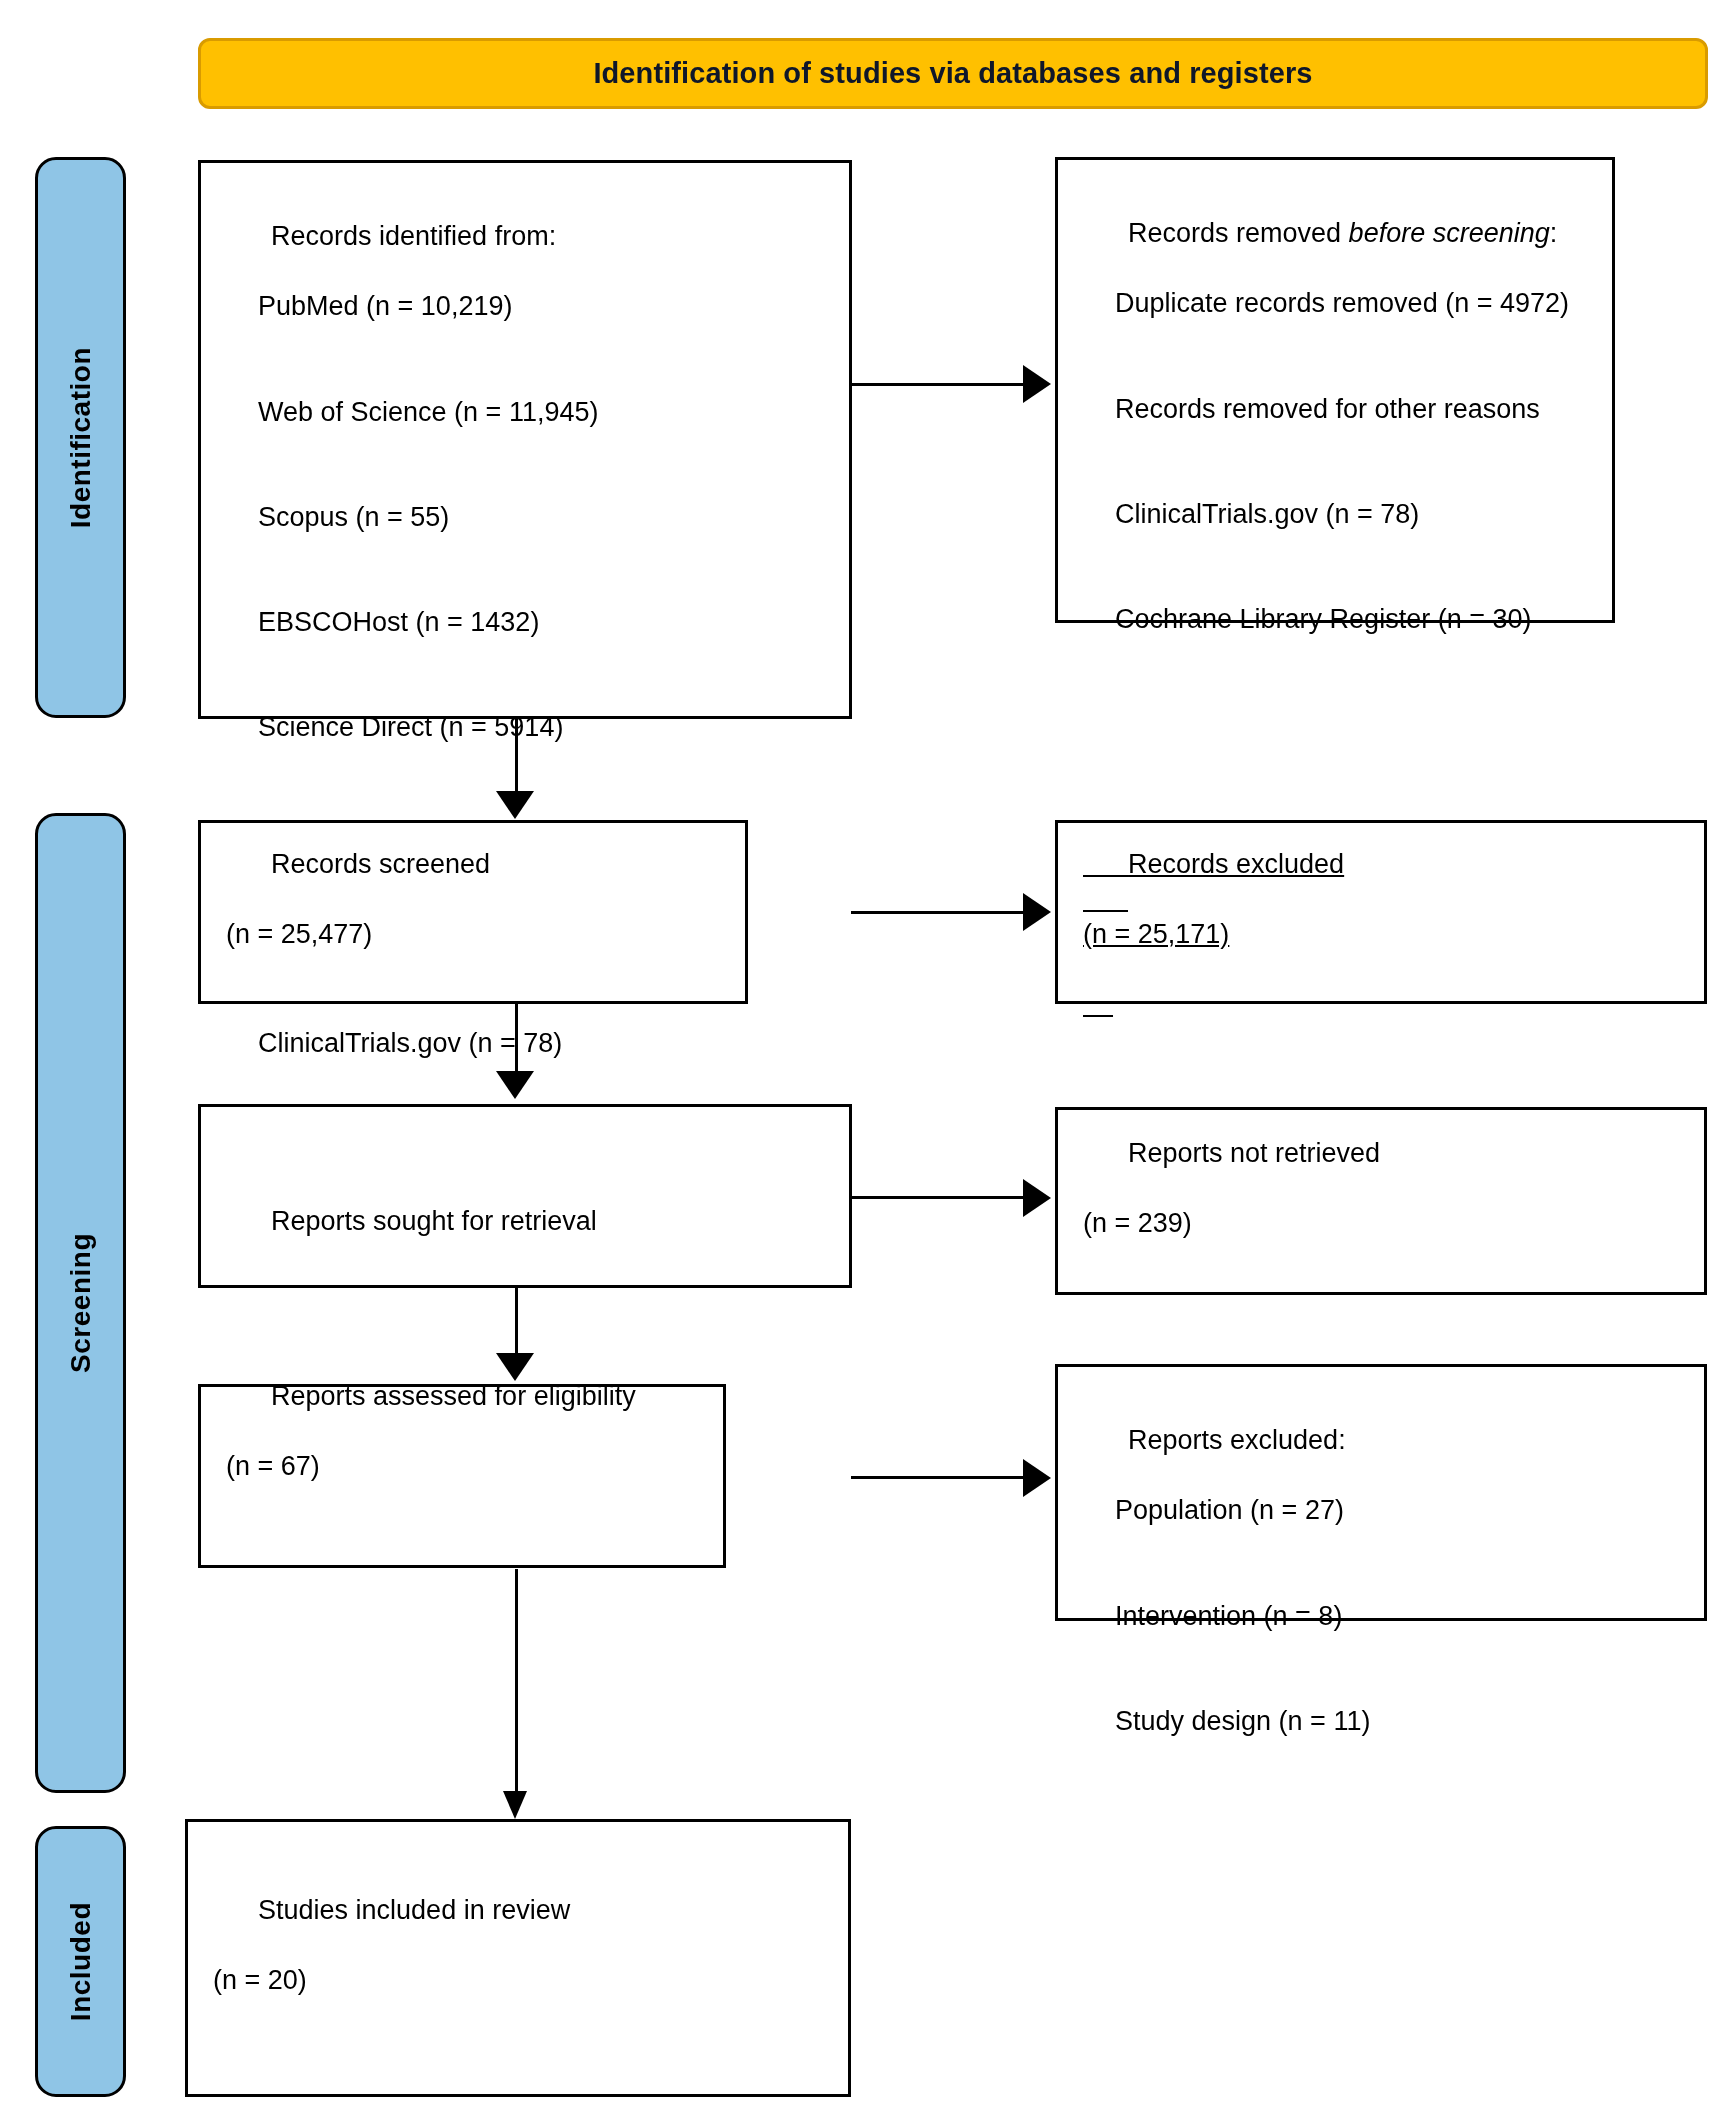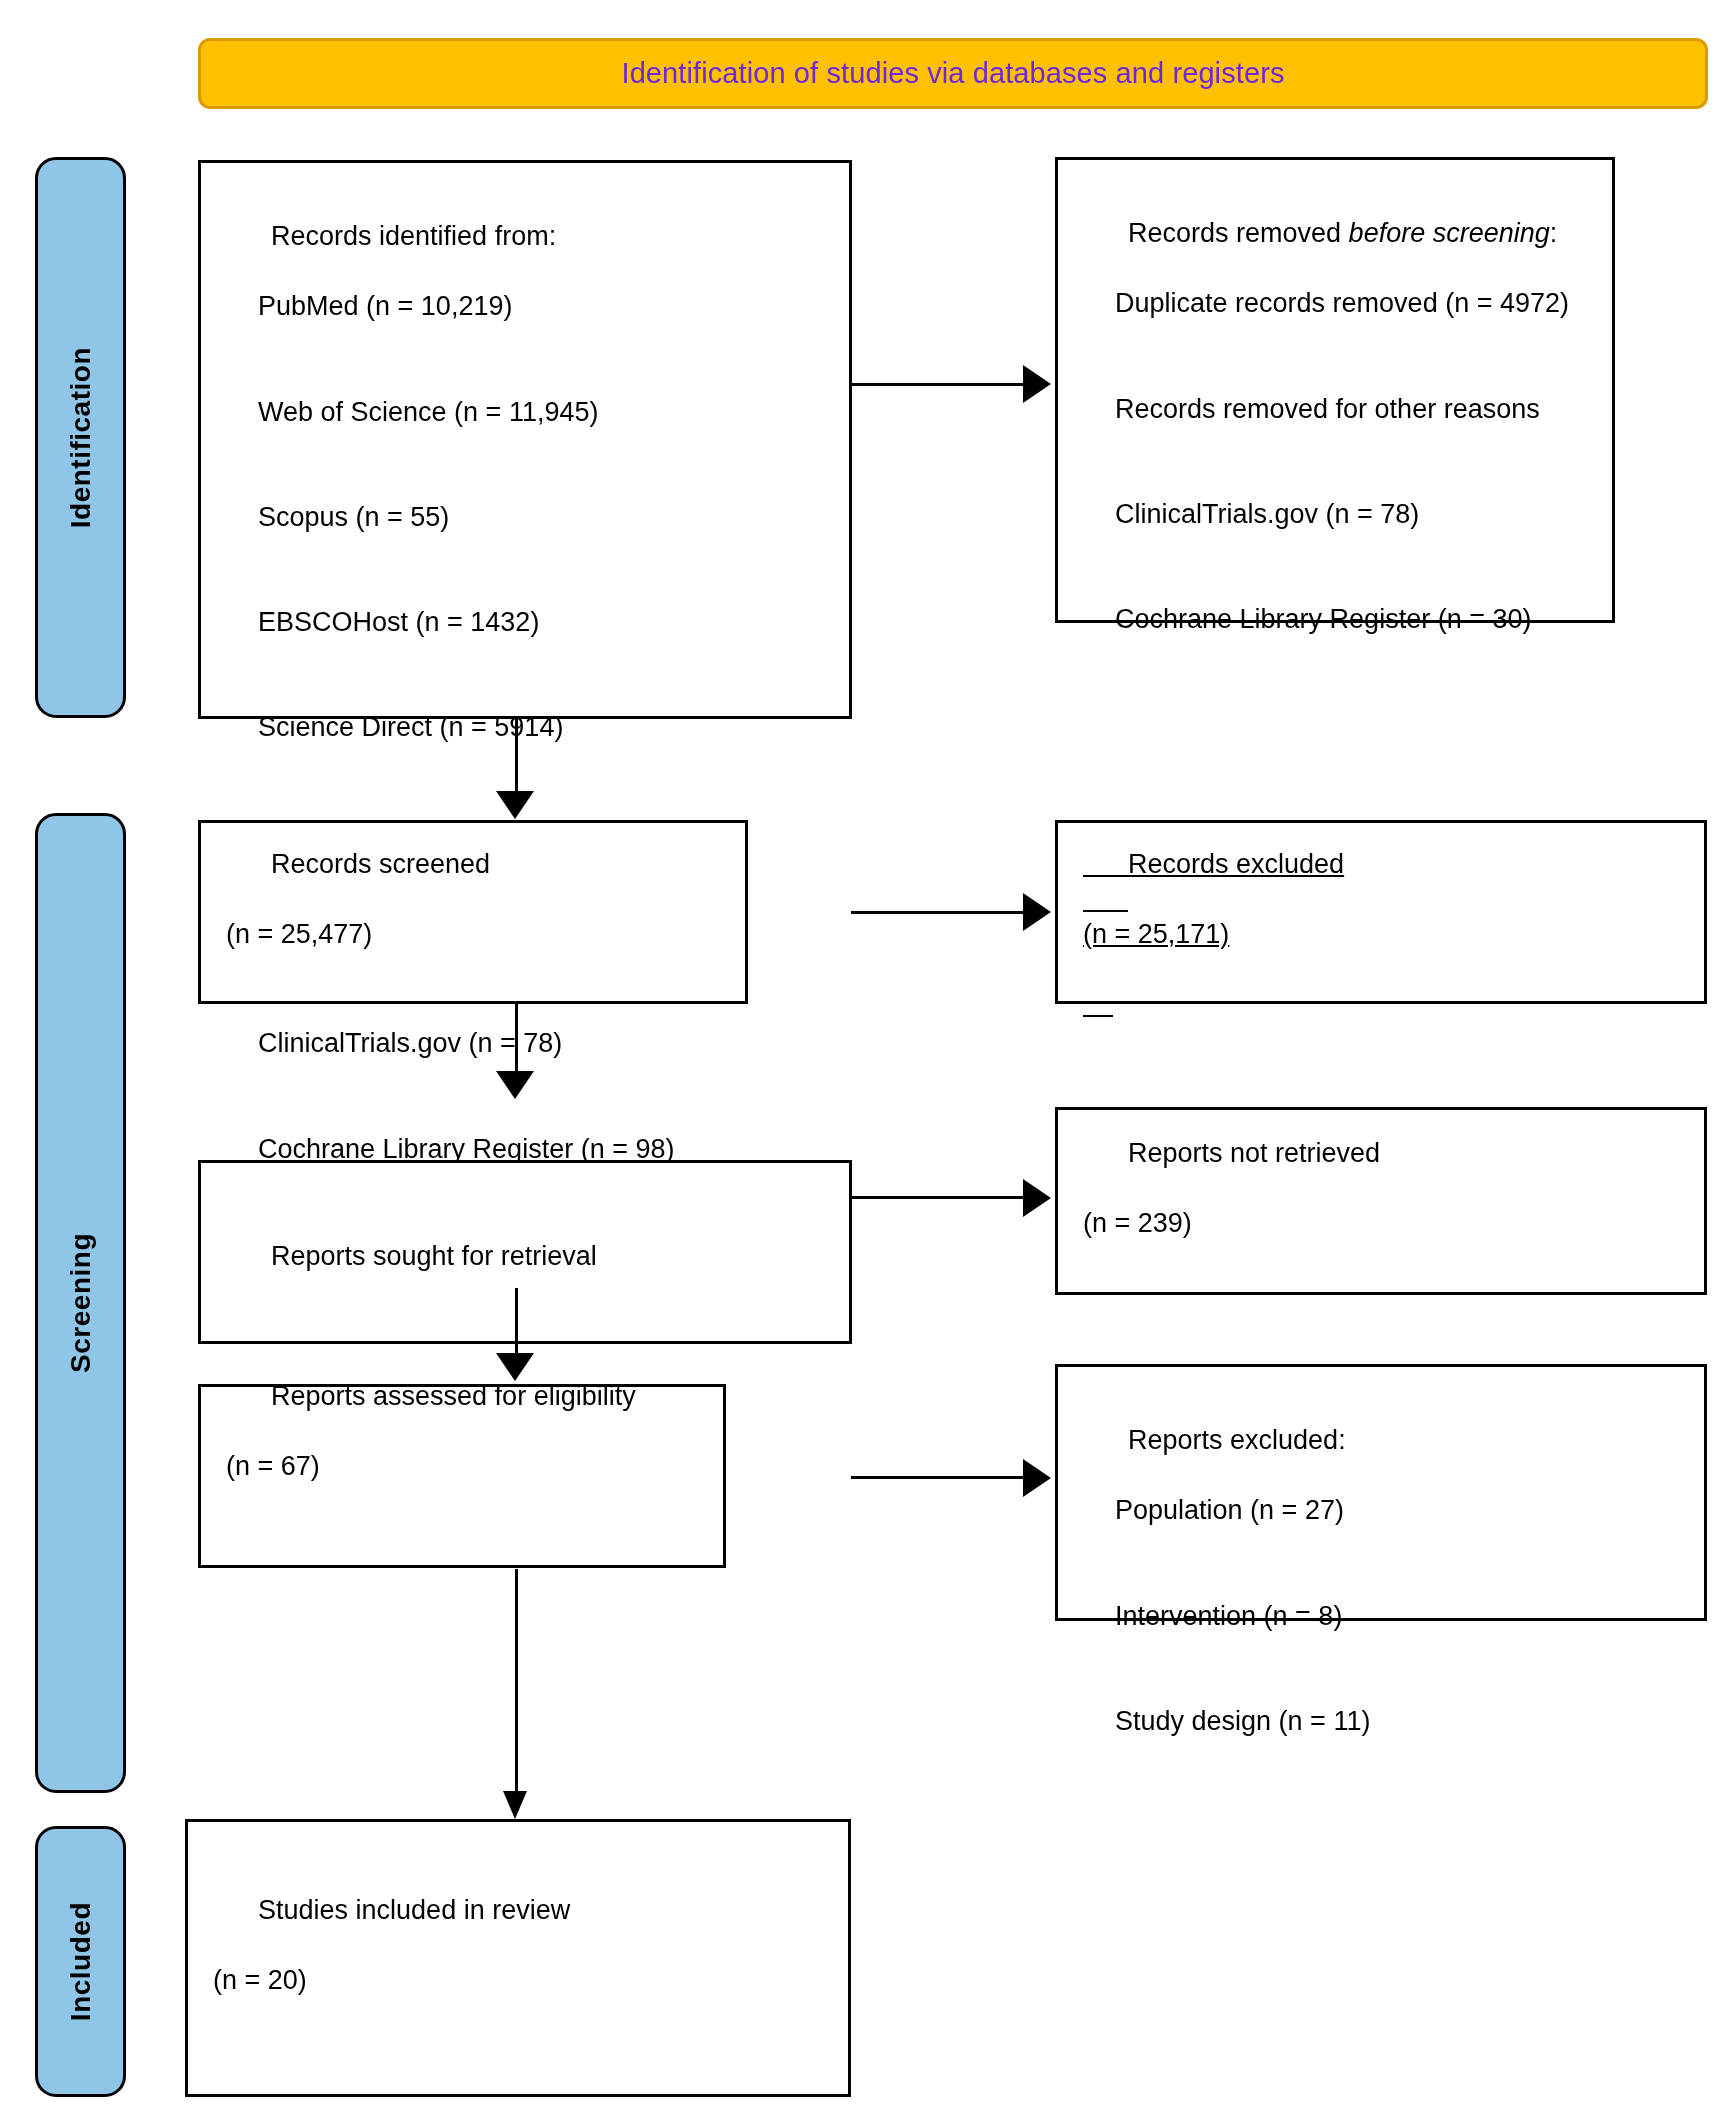--- a/index.html
+++ b/index.html
@@ -26,22 +26,22 @@
     background: #FFC000;
     border: 3.8px solid #D99B00;
     border-radius: 12px;
     box-sizing: border-box;
     display: flex;
     align-items: center;
     justify-content: center;
   }
   .header-banner-title {
     font-size: 29px;
-    font-weight: normal;
-    color: #6d28d9;
+    font-weight: bold;
+    color: #0f172a;
     letter-spacing: 0.1px;
     text-align: left;
     line-height: 1.1;
   }
 
   
   .stage-bar {
     position: absolute;
     background: #8FC5E6;
     border: 3.8px solid #000000;
@@ -80,21 +80,21 @@
   }
   .pbox-text .ind { display: block; padding-left: 32px; }
   .pbox-text .it  { font-style: italic; }
   .pbox.vcenter { display: flex; flex-direction: column; justify-content: center; }
 
   
   #box-identified      { left: 198px;  top: 160px;  width: 654px; height: 559px; }
   #box-removed         { left: 1055px; top: 157px;  width: 560px; height: 466px; }
   #box-screened        { left: 198px;  top: 820px; width: 550px; height: 184px; }
   #box-excluded        { left: 1055px; top: 820px; width: 652px; height: 184px; text-decoration: underline; }
-  #box-sought          { left: 198px;  top: 1160px; width: 654px; height: 184px; }
+  #box-sought          { left: 198px;  top: 1104px; width: 654px; height: 184px; justify-content: flex-end; }
   #box-notretrieved    { left: 1055px; top: 1107px; width: 652px; height: 188px; }
   #box-assessed        { left: 198px;  top: 1384px; width: 528px; height: 184px; justify-content: flex-end; }
   #box-repexcluded     { left: 1055px; top: 1364px; width: 652px; height: 257px; }
   #box-included        { left: 185px;  top: 1819px; width: 666px; height: 278px; }
 
   
   .v-line {
     position: absolute;
     width: 2.7px;
     background: #000000;

